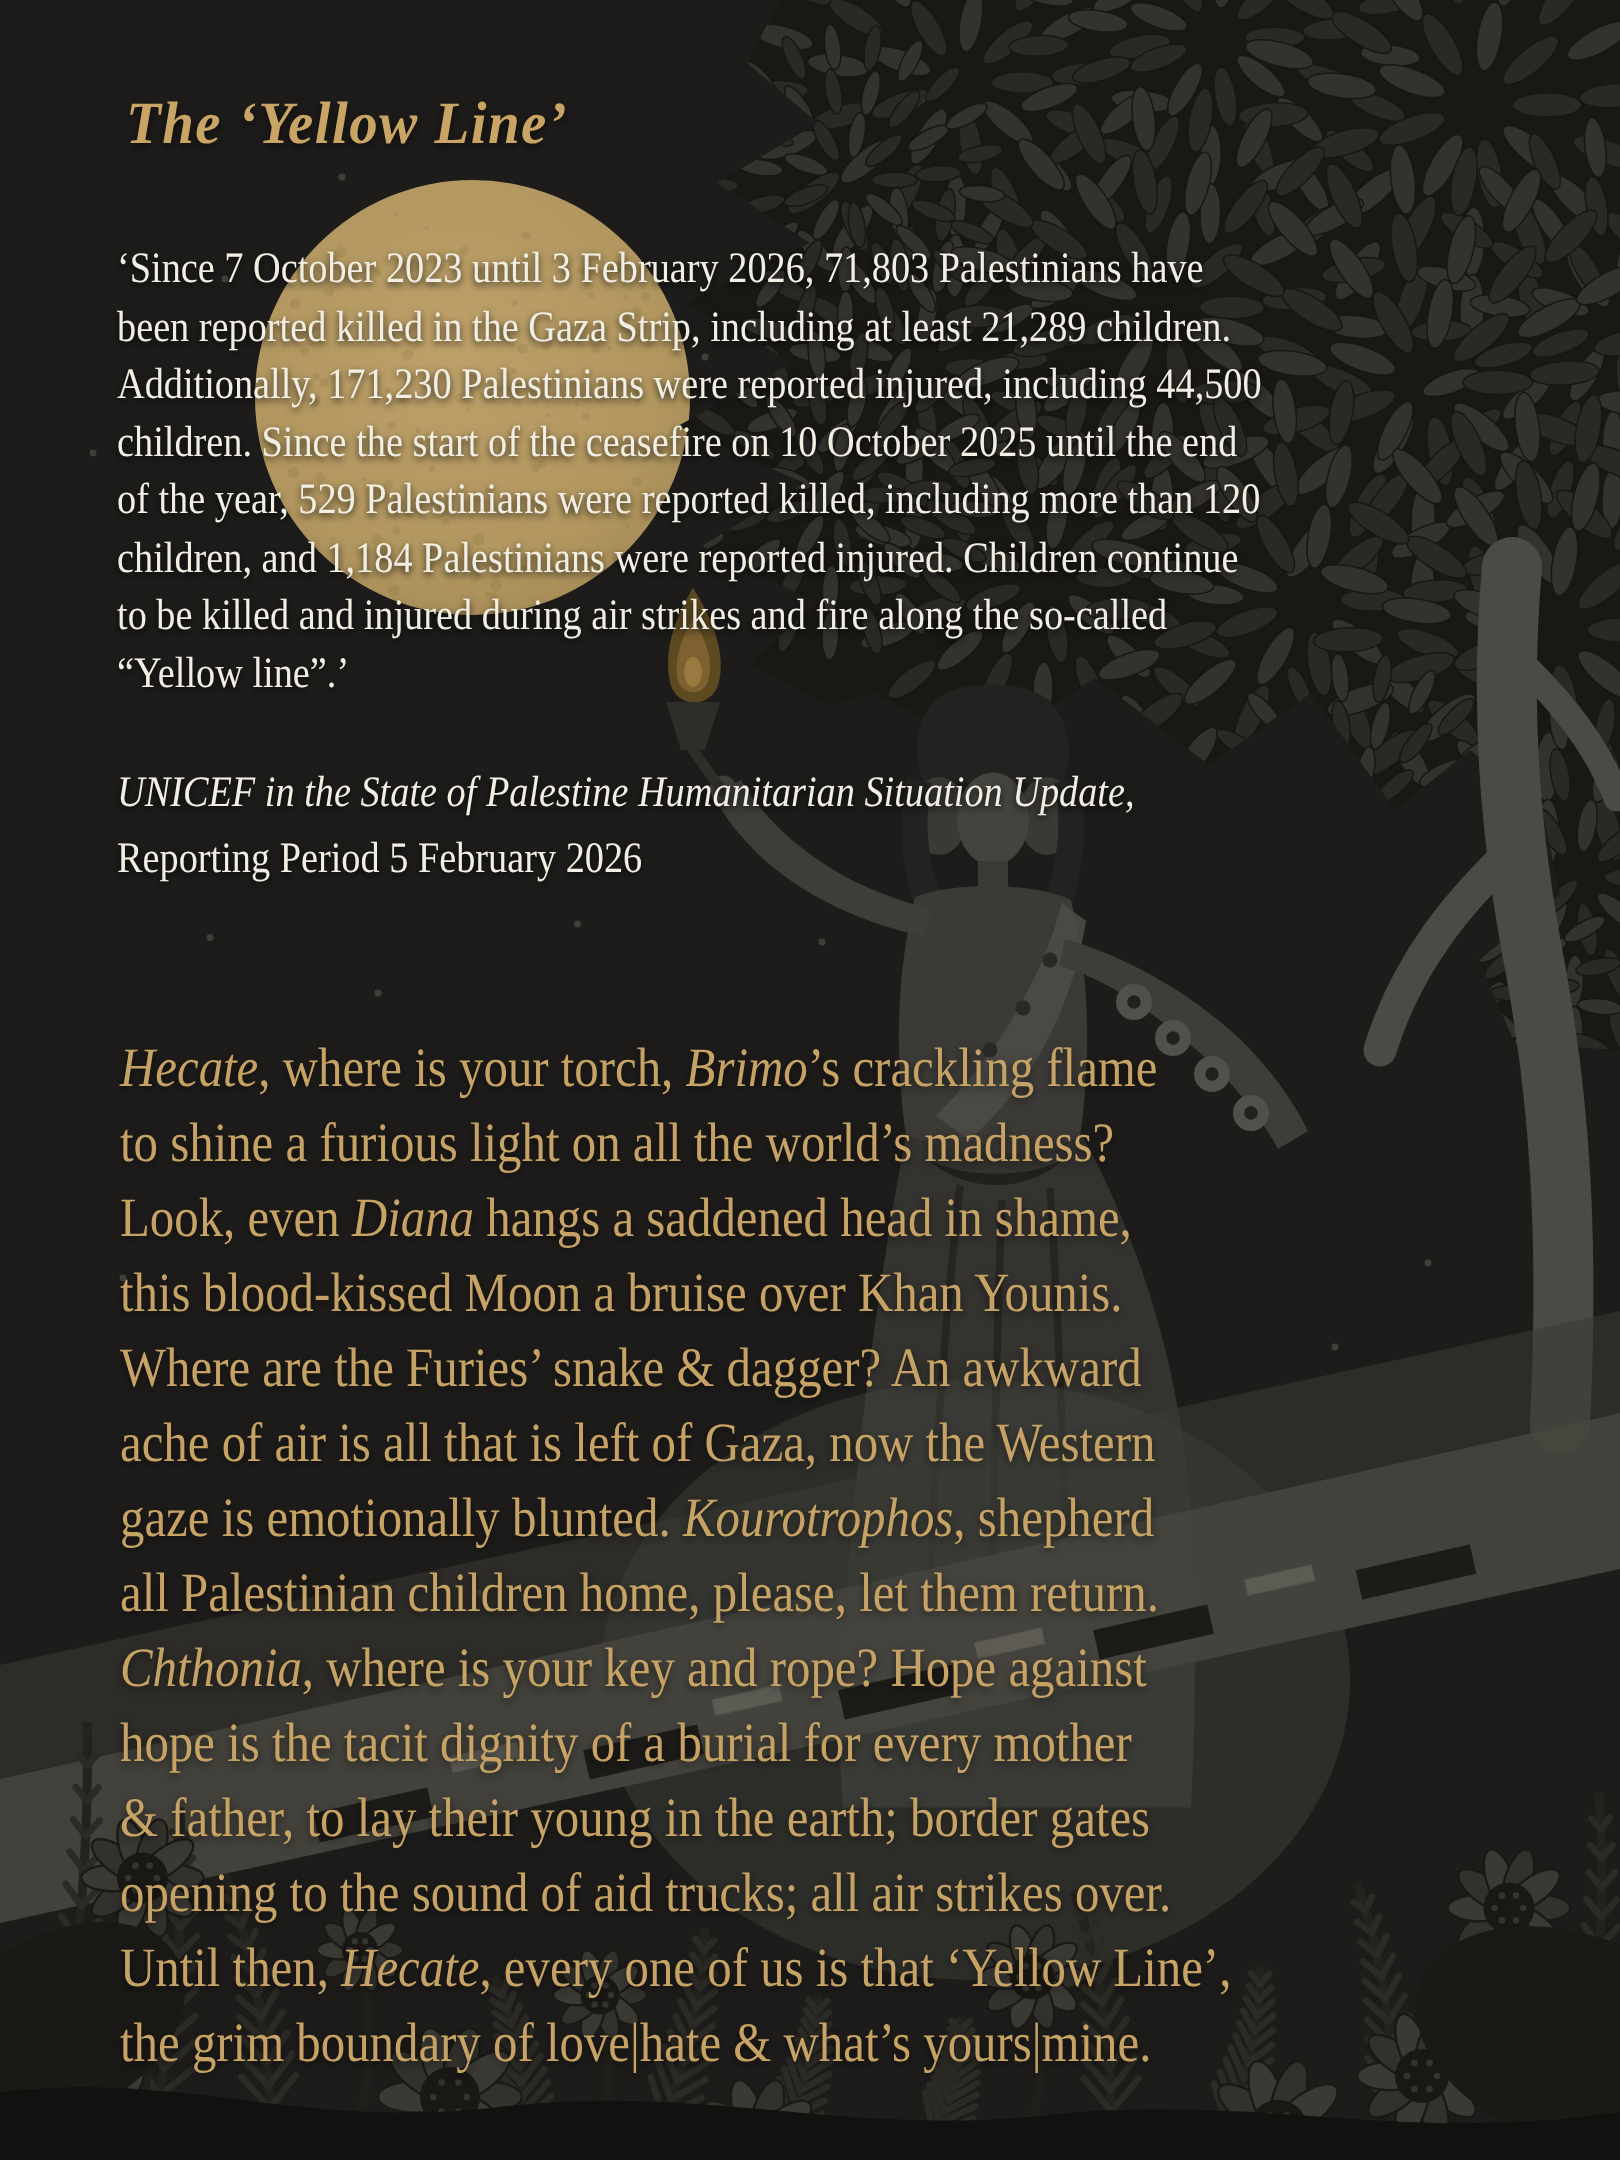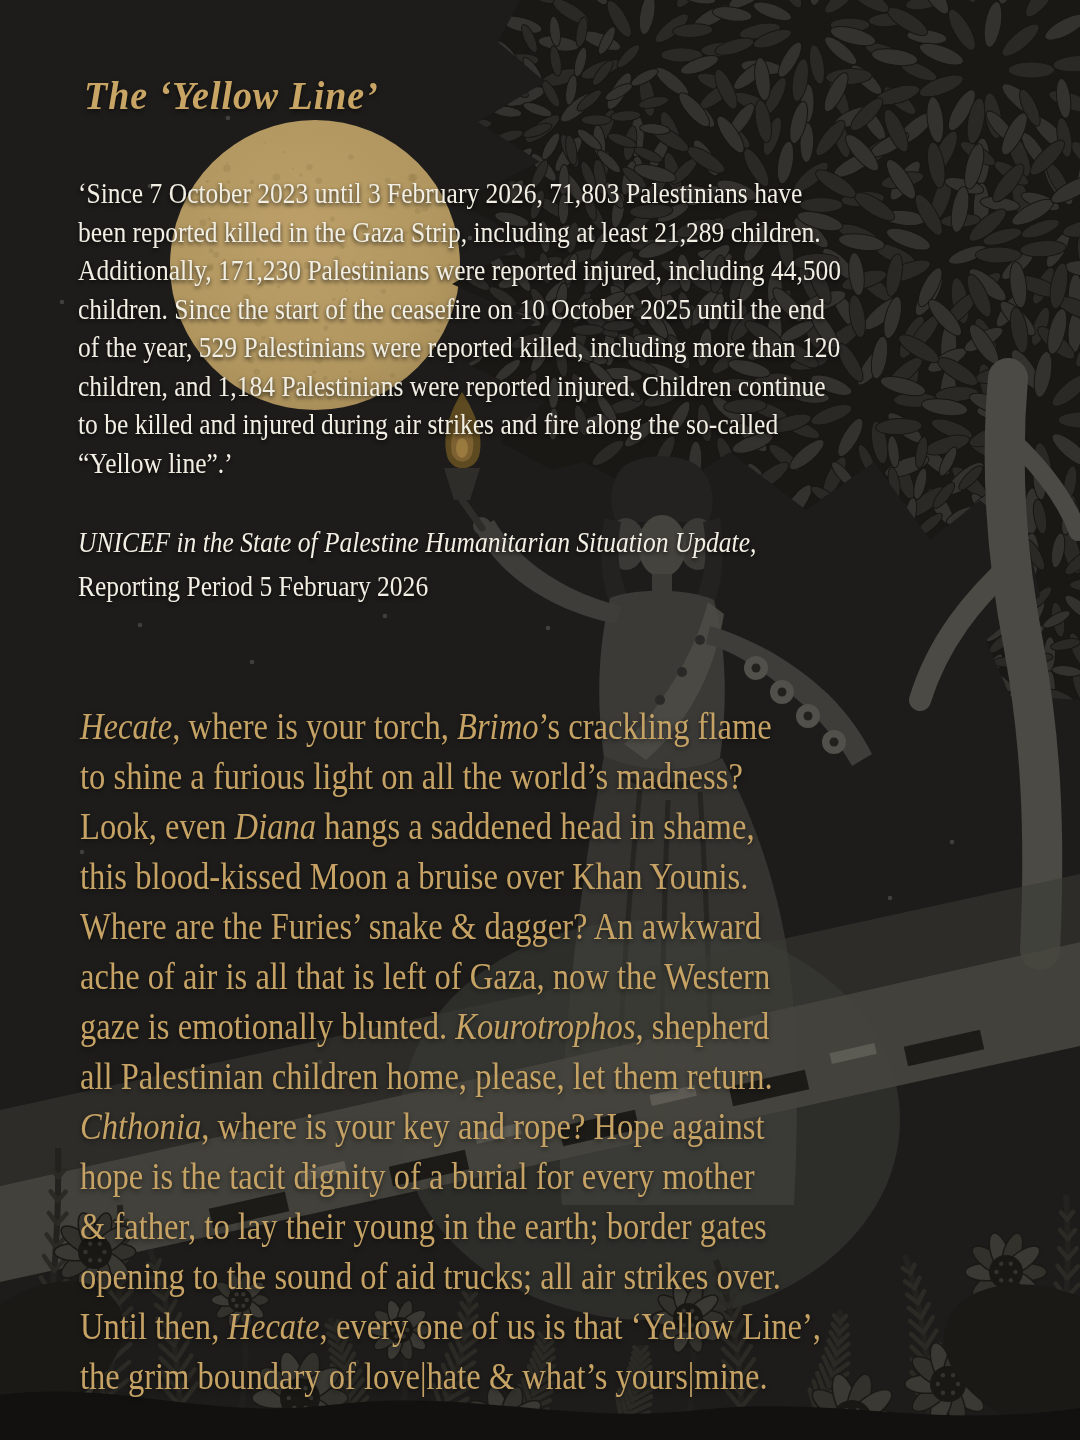--- a/index.html
+++ b/index.html
@@ -1,19 +1,19 @@
 <!DOCTYPE html>
 <html><head>
 <meta charset="utf-8">
 <style>
   html,body{margin:0;padding:0;background:#1d1c1a;}
   body{width:1080px;height:1440px;position:relative;overflow:hidden;
        font-family:"Liberation Serif","DejaVu Serif",serif;}
   #art{position:absolute;inset:0;width:1080px;height:1440px;display:block;}
-  .textlayer{position:absolute;inset:0;margin-top:14px;}
+  .textlayer{position:absolute;inset:0;}
   .block{position:absolute;transform-origin:0 0;white-space:nowrap;}
   .title{top:58px;left:84px;font-size:40px;font-style:italic;font-weight:bold;
          color:#c8a565;transform:scaleX(.95);letter-spacing:1px;
          text-shadow:0 2px 6px rgba(0,0,0,.6);}
   .quote{top:160px;left:78px;font-size:29px;line-height:38.5px;color:#f1eee3;
          transform:scaleX(.88);text-shadow:0 2px 5px rgba(0,0,0,.8);}
   .attr{top:506px;left:78px;font-size:29px;line-height:44px;color:#f1eee3;
         transform:scaleX(.88);text-shadow:0 2px 5px rgba(0,0,0,.8);}
   .attr .src{font-style:italic;}
   .poem{top:688px;left:80px;font-size:37px;line-height:50px;color:#c6a365;

